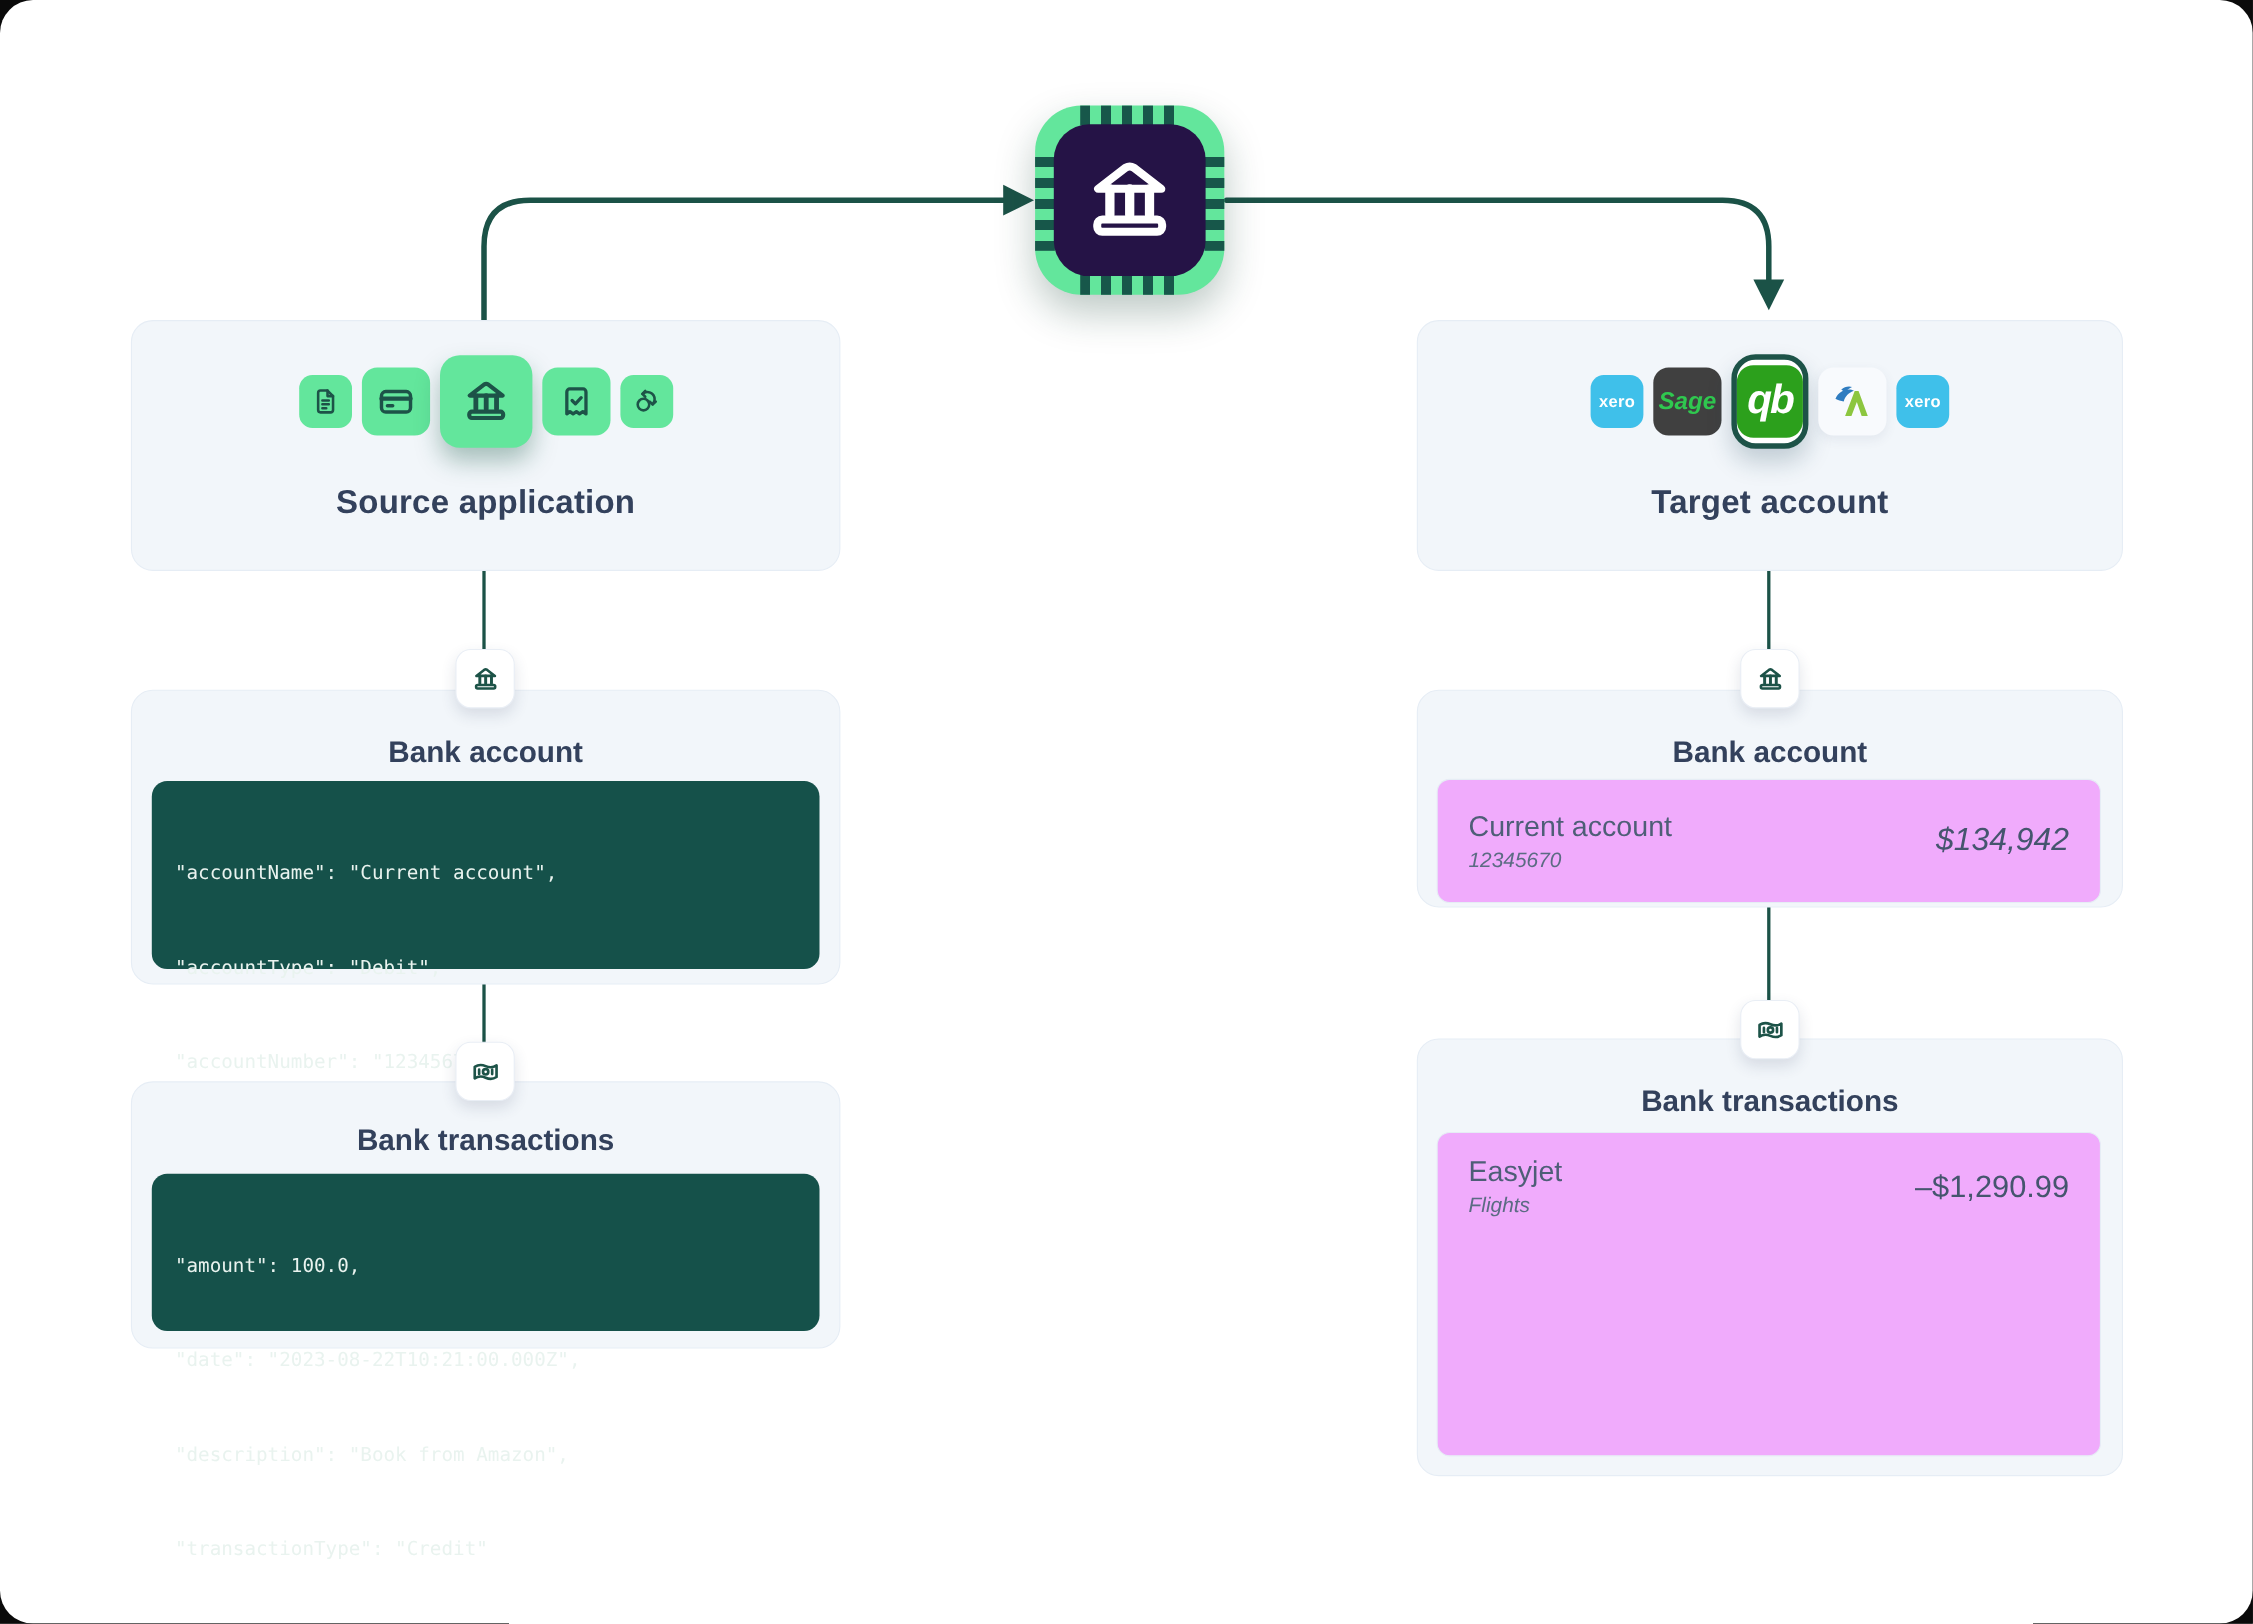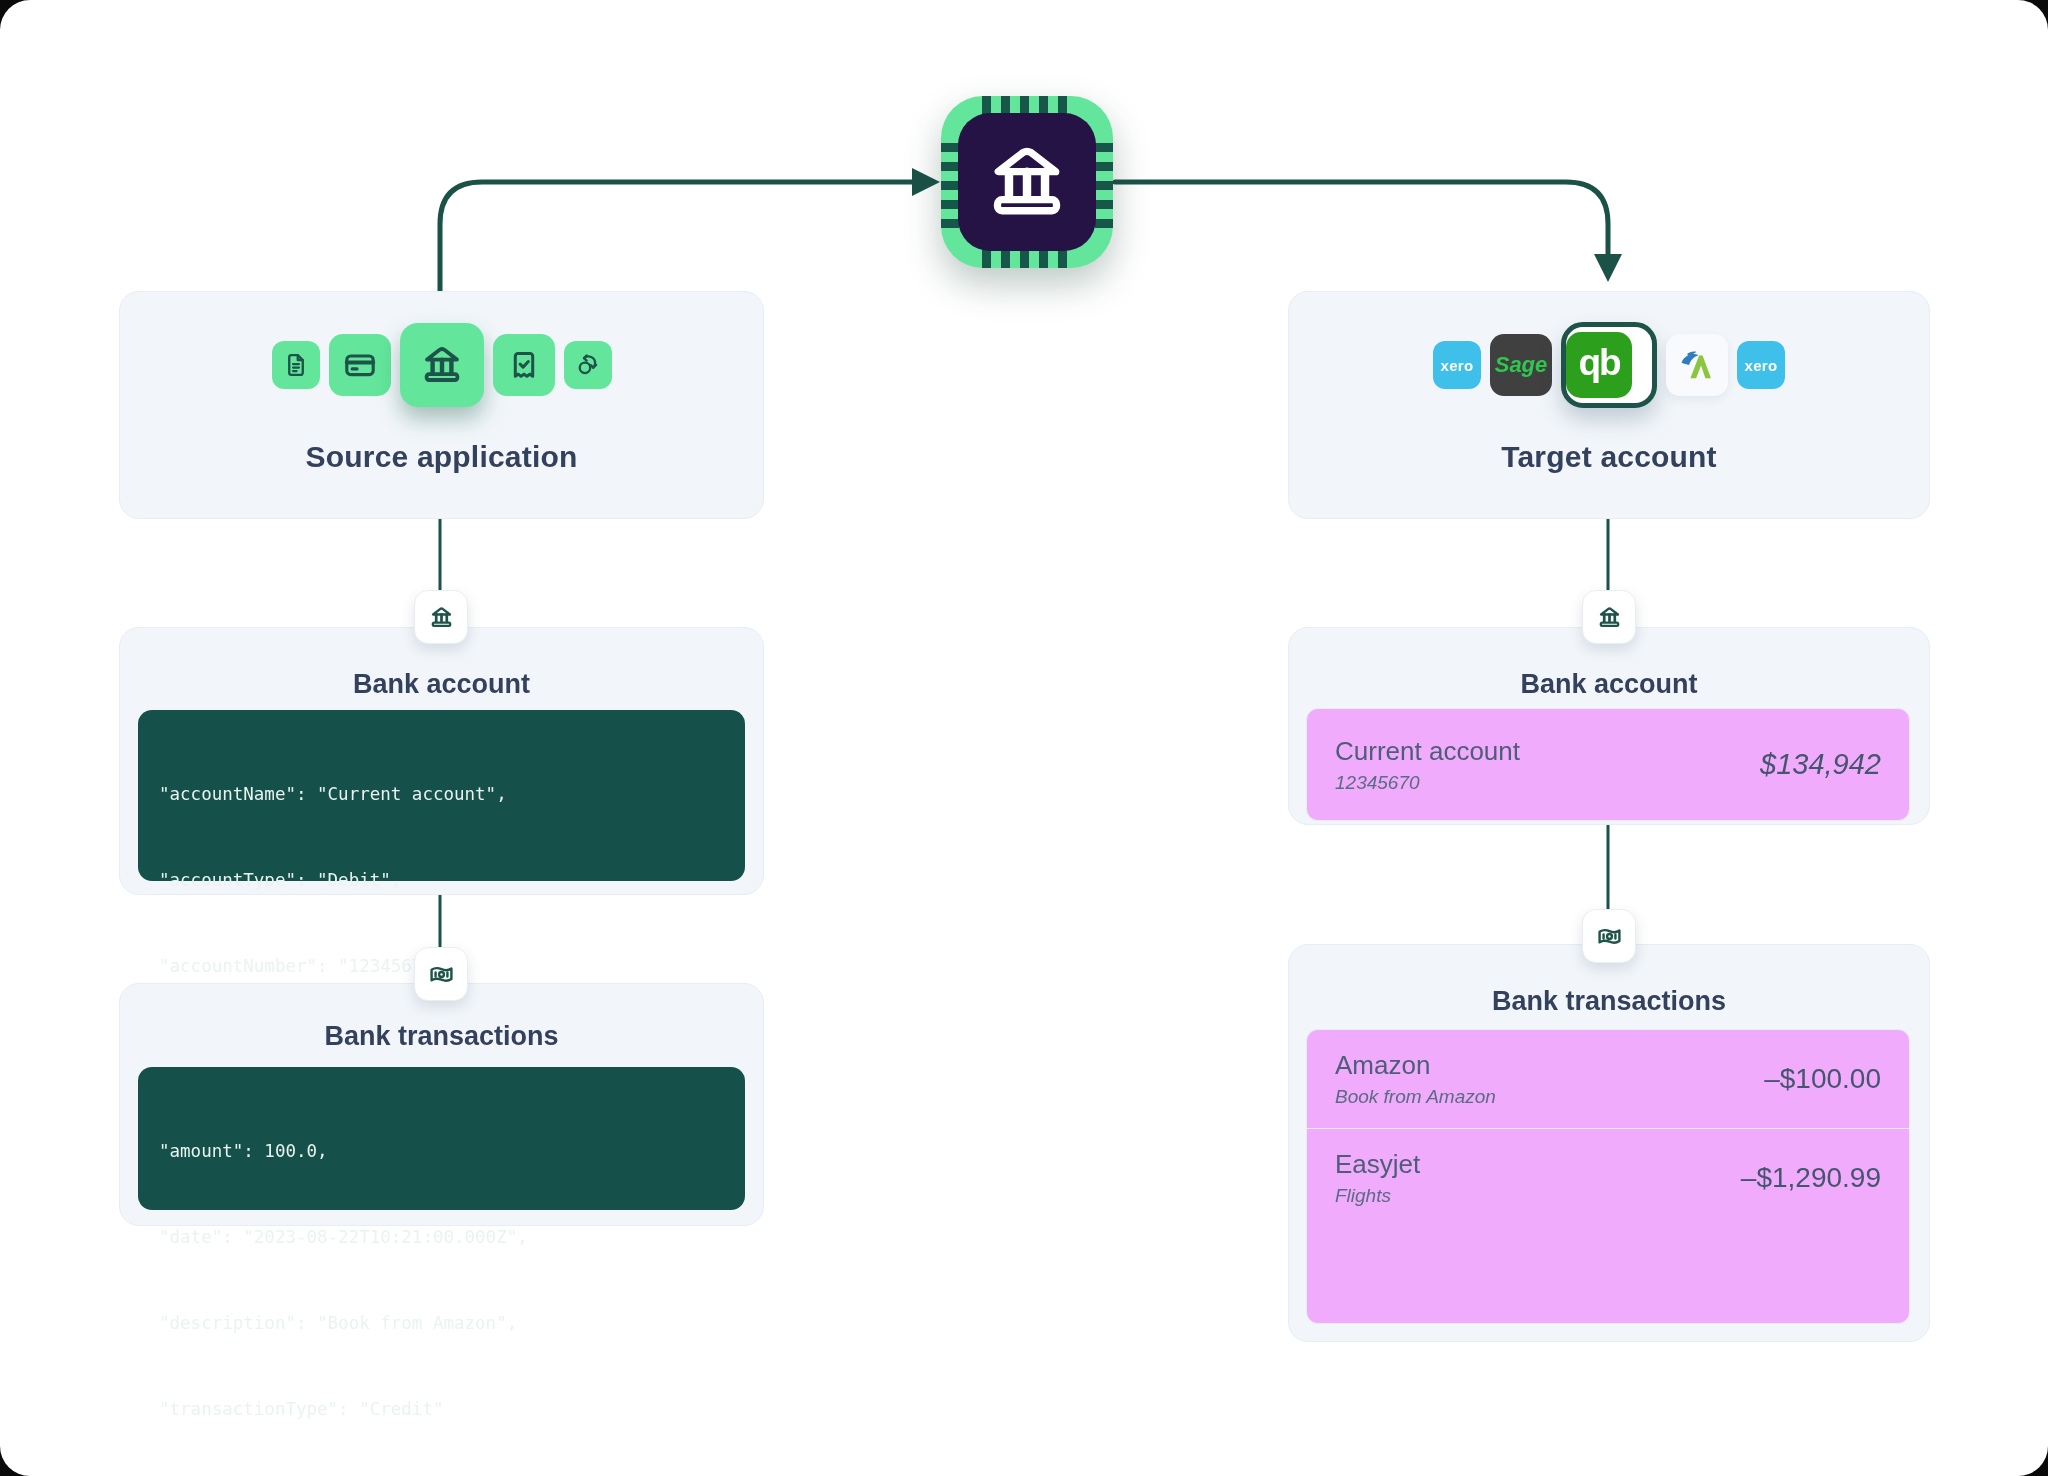--- a/index.html
+++ b/index.html
@@ -26,22 +26,22 @@
 
   
   .tile-row{position:absolute;left:0;right:0;top:30px;height:86px;display:flex;align-items:center;justify-content:center;gap:9px;}
   .tile{display:flex;align-items:center;justify-content:center;color:#1d5348;}
   .tile.s{width:48px;height:48px;border-radius:12px;background:#63e69c;}
   .tile.m{width:62px;height:62px;border-radius:14px;background:#63e69c;}
   .tile.l{width:84px;height:84px;border-radius:18px;background:#63e69c;box-shadow:0 12px 22px rgba(23,90,70,.35);}
   .tile.xero{background:#3fc0ea;color:#fff;font-weight:700;font-size:15px;letter-spacing:.3px;}
   .tile.sage{background:#404040;color:#2fc84f;font-weight:700;font-style:italic;font-size:22px;}
   .tile.freeagent{background:#f8fafd;box-shadow:0 4px 10px rgba(60,80,110,.08);}
-  .qb-ring{width:96px;height:86px;border:5px solid #1d5348;border-radius:22px;background:#fff;box-sizing:border-box;
-           display:flex;align-items:center;justify-content:flex-start;box-shadow:0 12px 22px rgba(20,60,80,.22);}
+  .qb-ring{width:70px;height:86px;border:5px solid #1d5348;border-radius:22px;background:#fff;box-sizing:border-box;
+           display:flex;align-items:center;justify-content:center;box-shadow:0 12px 22px rgba(20,60,80,.22);font-style:italic;}
   .qb-in{width:66px;height:66px;border-radius:15px;background:#2ca01c;color:#fff;display:flex;align-items:center;justify-content:center;
          font-weight:700;font-size:37px;letter-spacing:-2px;padding-bottom:4px;box-sizing:border-box;}
 
   
   .badge{position:absolute;width:52px;height:52px;background:#fff;border:1.5px solid #e9eef5;border-radius:14px;
          display:flex;align-items:center;justify-content:center;color:#1d5348;z-index:4;
          box-shadow:0 6px 14px rgba(40,60,90,.14);}
 
   
   .code{position:absolute;background:#15514a;border-radius:14px;color:#e9f3ef;
@@ -219,27 +219,20 @@
         <div class="balance">$134,942</div>
       </div>
     </div>
   </section>
 
   <section class="panel" style="left:1288px;top:944px;width:640px;height:396px;">
     <h3 class="section-title" style="top:41px;margin:0;">Bank transactions</h3>
     <div class="inner" style="left:17px;top:84px;width:604px;height:295px;">
       <div class="t-row">
         <div>
-          <div class="row-name">Amazon</div>
-          <div class="row-sub">Book from Amazon</div>
-        </div>
-        <div class="row-amount">–$100.00</div>
-      </div>
-      <div class="t-row">
-        <div>
           <div class="row-name">Easyjet</div>
           <div class="row-sub">Flights</div>
         </div>
         <div class="row-amount">–$1,290.99</div>
       </div>
     </div>
   </section>
 
 </div>
 

